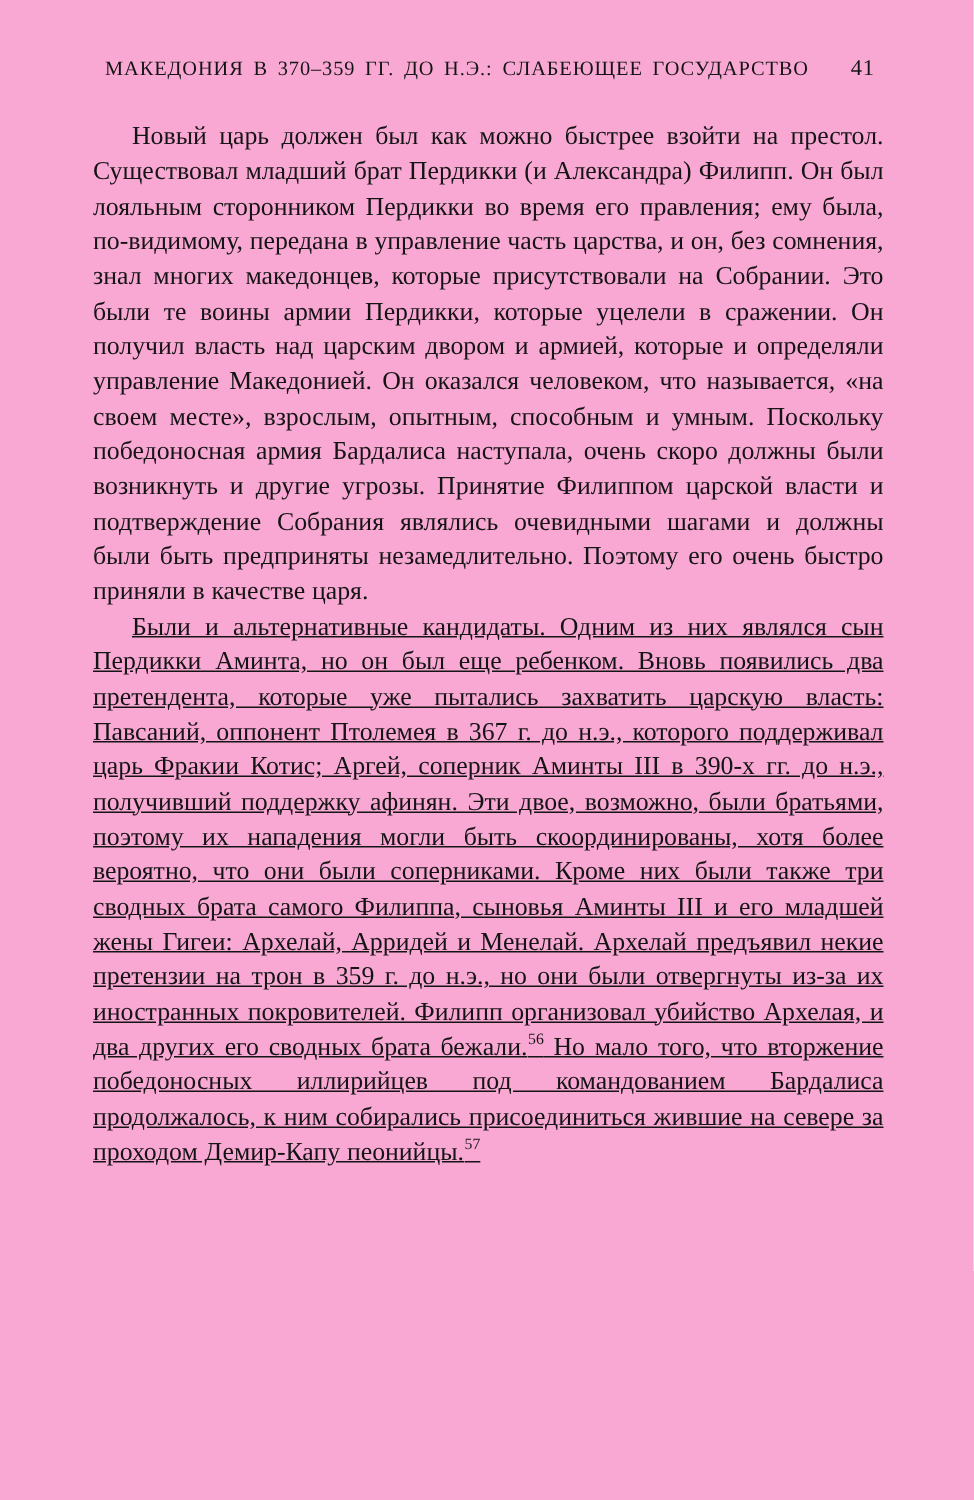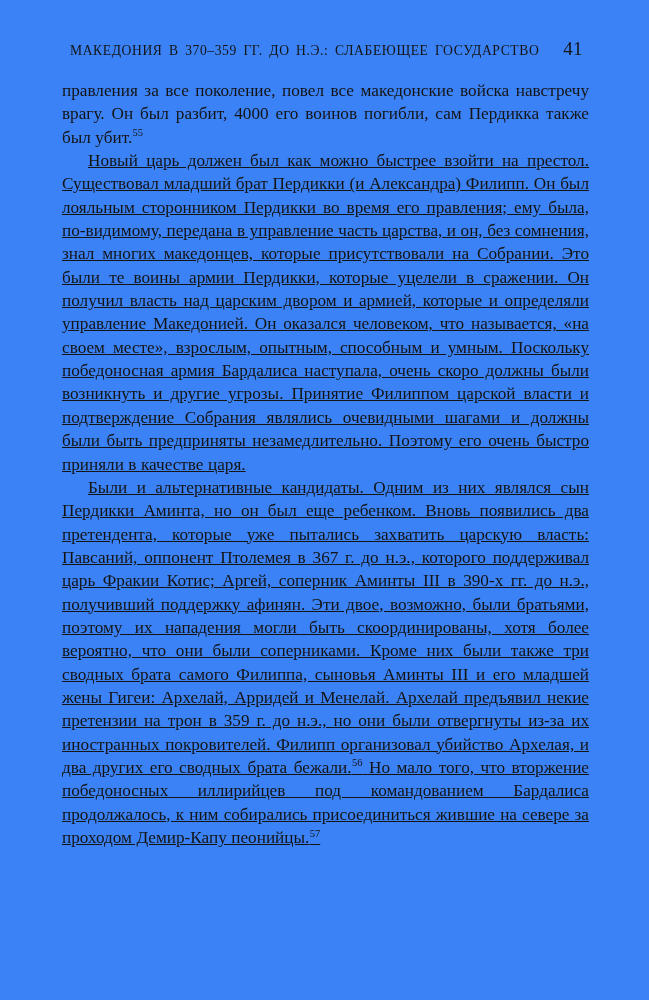--- a/index.html
+++ b/index.html
@@ -15,21 +15,21 @@
     overflow: hidden;
     font-family: "Liberation Serif", "DejaVu Serif", serif;
     color: #141414;
     -webkit-font-smoothing: antialiased;
   }
 
   
   .page {
     position: absolute;
     inset: 0;
-    background: #3b82f6;
+    background: #f9a8d4;
   }
 
   
   .running-head {
     position: absolute;
     top: 38px;
     left: 62px;
     width: 527px;
     height: 22px;
     display: flex;
@@ -39,21 +39,21 @@
   }
   .running-head .rh-title {
     font-size: 13.6px;
     letter-spacing: 0.6px;
     word-spacing: 2.5px;
     text-transform: uppercase;
     font-variant: small-caps;
     padding-left: 8px;
   }
   .running-head .rh-folio {
-    font-size: 19px;
+    font-size: 15px;
     letter-spacing: 0.4px;
     padding-right: 6px;
   }
 
   
   .textblock {
     position: absolute;
     top: 79px;
     left: 62px;
     width: 527px;
@@ -88,23 +88,20 @@
 
 <div class="page">
 
   <div class="running-head">
     <span class="rh-title">МАКЕДОНИЯ В 370–359 ГГ. ДО Н.Э.: СЛАБЕЮЩЕЕ ГОСУДАРСТВО</span>
     <span class="rh-folio">41</span>
   </div>
 
   <div class="textblock">
 
-    <p class="para">
-      <span>правления за все поколение, повел все македонские войска навстречу врагу. Он был разбит, 4000 его воинов погибли, сам Пердикка также был убит.</span><sup class="fn">55</sup>
-    </p>
 
     <p class="para indent">
       <span>Новый царь должен был как можно быстрее взойти на престол. Существовал младший брат Пердикки (и Александра) Филипп. Он был лояльным сторонником Пердикки во время его правления; ему была, по-видимому, передана в управление часть царства, и он, без сомнения, знал многих македонцев, которые присутствовали на Собрании. Это были те воины армии Пердикки, которые уцелели в сражении. Он получил власть над царским двором и армией, которые и определяли управление Македонией. Он оказался человеком, что называется, «на своем месте», взрослым, опытным, способным и умным. Поскольку победоносная армия Бардалиса наступала, очень скоро должны были возникнуть и другие угрозы. Принятие Филиппом царской власти и подтверждение Собрания являлись очевидными шагами и должны были быть предприняты незамедлительно. Поэтому его очень быстро приняли в качестве царя.</span>
     </p>
 
     <p class="para indent">
       <span>Были и альтернативные кандидаты. Одним из них являлся сын Пердикки Аминта, но он был еще ребенком. Вновь появились два претендента, которые уже пытались захватить царскую власть: Павсаний, оппонент Птолемея в 367 г. до н.э., которого поддерживал царь Фракии Котис; Аргей, соперник Аминты III в 390-х гг. до н.э., получивший поддержку афинян. Эти двое, возможно, были братьями, поэтому их нападения могли быть скоординированы, хотя более вероятно, что они были соперниками. Кроме них были также три сводных брата самого Филиппа, сыновья Аминты III и его младшей жены Гигеи: Архелай, Арридей и Менелай. Архелай предъявил некие претензии на трон в 359 г. до н.э., но они были отвергнуты из-за их иностранных покровителей. Филипп организовал убийство Архелая, и два других его сводных брата бежали.</span><sup class="fn">56</sup><span> Но мало того, что вторжение победоносных иллирийцев под командованием Бардалиса продолжалось, к ним собирались присоединиться жившие на севере за проходом Демир-Капу пеонийцы.</span><sup class="fn">57</sup>
     </p>
 
   </div>

